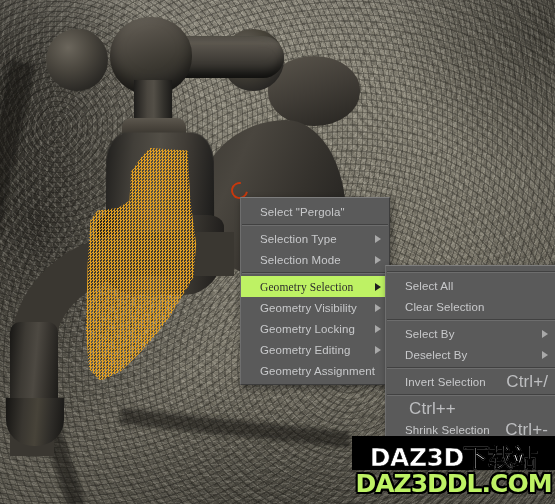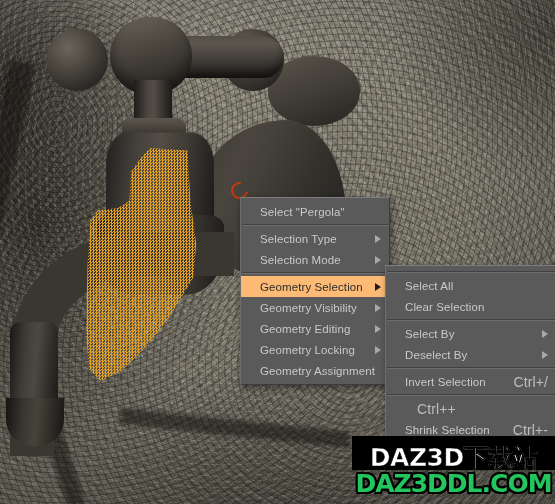--- a/index.html
+++ b/index.html
@@ -210,27 +210,28 @@
     color: #c8c9cb;
     font-size: 11.5px;
     padding-left: 19px;
     padding-right: 8px;
     white-space: nowrap;
     letter-spacing: 0.1px;
   }
   .menu-item .label { flex: 1 1 auto; }
   .menu-item .accel {
     color: #bdbec0;
-    font-size: 14px;
-    margin-left: 12px;
+    font-size: 17px;
+    margin-left: 4px;
     flex: 0 0 auto;
   }
   .menu-item.highlight {
-    background: #fdba74;
+    background: #bef264;
     color: #2d2d2d;
+    font-family: Liberation Serif, serif;
   }
   .menu-item.highlight .label,
   .menu-item.highlight .accel { color: #2d2d2d; }
   .menu-item.highlight .arrow { border-left-color: #1f1f1f; }
 
   .arrow {
     flex: 0 0 auto;
     width: 0; height: 0;
     margin-left: 10px;
     border-top: 4.5px solid transparent;
@@ -274,21 +275,21 @@
     left: 0; top: 32px;
     width: 203px; height: 30px;
     display: flex;
     align-items: center;
     justify-content: center;
   }
   #wm-line2 .wm-text {
     font-family: "DejaVu Sans", sans-serif;
     font-size: 25px;
     font-weight: bold;
-    color: #22c55e;
+    color: #bef264;
     letter-spacing: -1px;
     line-height: 1;
     text-shadow:
       -1.6px -1.6px 0 #000, 1.6px -1.6px 0 #000,
       -1.6px  1.6px 0 #000, 1.6px  1.6px 0 #000,
       -2.2px 0 0 #000, 2.2px 0 0 #000,
       0 -2.2px 0 #000, 0 2.2px 0 #000;
   }
 </style>
 </head>
@@ -344,25 +345,25 @@
       <div class="sep"></div>
       <div class="menu-item highlight">
         <span class="label">Geometry Selection</span>
         <span class="arrow"></span>
       </div>
       <div class="menu-item">
         <span class="label">Geometry Visibility</span>
         <span class="arrow"></span>
       </div>
       <div class="menu-item">
+        <span class="label">Geometry Locking</span>
+        <span class="arrow"></span>
+      </div>
+      <div class="menu-item">
         <span class="label">Geometry Editing</span>
-        <span class="arrow"></span>
-      </div>
-      <div class="menu-item">
-        <span class="label">Geometry Locking</span>
         <span class="arrow"></span>
       </div>
       <div class="menu-item">
         <span class="label">Geometry Assignment</span>
         <span class="arrow"></span>
       </div>
     </div>
 
   <div class="menu" id="menu-submenu">
       <div class="sep"></div>

